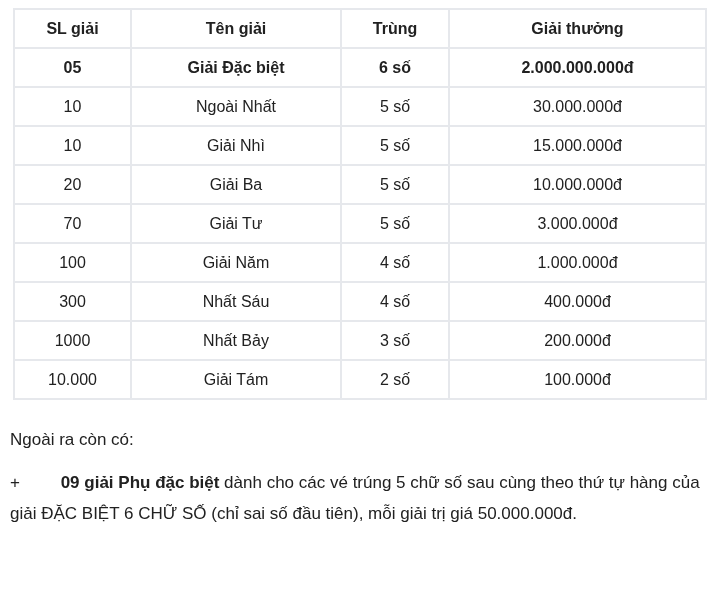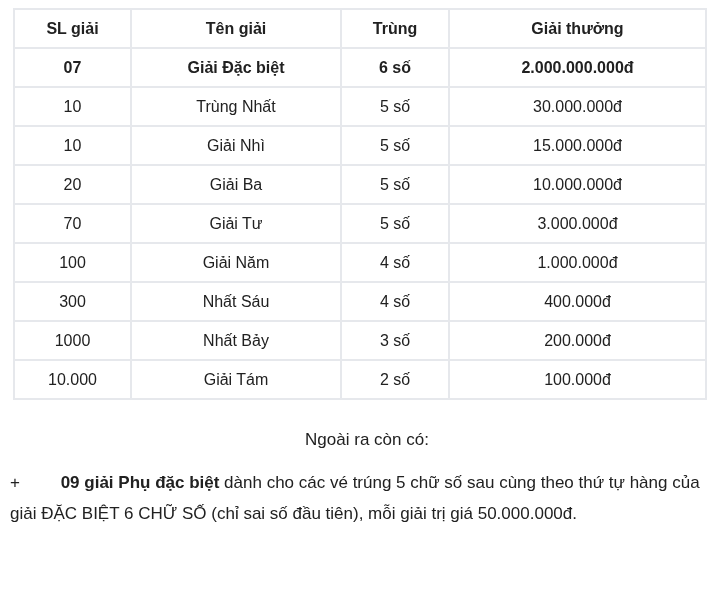--- a/index.html
+++ b/index.html
@@ -43,22 +43,21 @@
   tr.row-special td {
     font-weight: 700;
   }
   .notes {
     padding: 0 12px 0 10px;
     font-size: 17px;
     line-height: 31px;
     color: #212121;
   }
   .notes .intro {
-    margin: 24px 0 0 16px;
-    text-align: center;
+    margin: 24px 0 0 0;
   }
   .notes p.note-item {
     margin: 12px 0 0 0;
   }
   .notes b {
     font-weight: 700;
     margin-left: 36px;
   }
 </style>
 </head>
@@ -75,28 +74,28 @@
     <thead>
       <tr>
         <th>SL giải</th>
         <th>Tên giải</th>
         <th>Trùng</th>
         <th>Giải thưởng</th>
       </tr>
     </thead>
     <tbody>
       <tr class="row-special">
-        <td>07</td>
+        <td>05</td>
         <td>Giải Đặc biệt</td>
         <td>6 số</td>
         <td>2.000.000.000đ</td>
       </tr>
       <tr>
         <td>10</td>
-        <td>Trùng Nhất</td>
+        <td>Ngoài Nhất</td>
         <td>5 số</td>
         <td>30.000.000đ</td>
       </tr>
       <tr>
         <td>10</td>
         <td>Giải Nhì</td>
         <td>5 số</td>
         <td>15.000.000đ</td>
       </tr>
       <tr>

